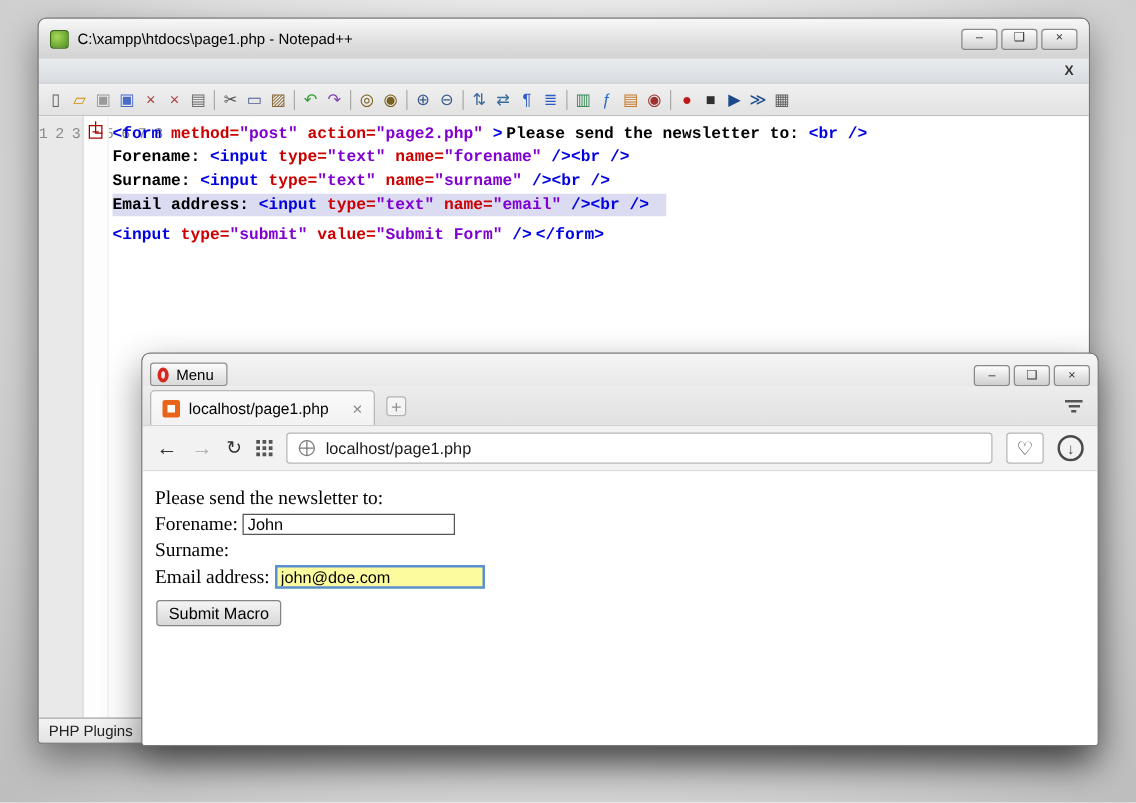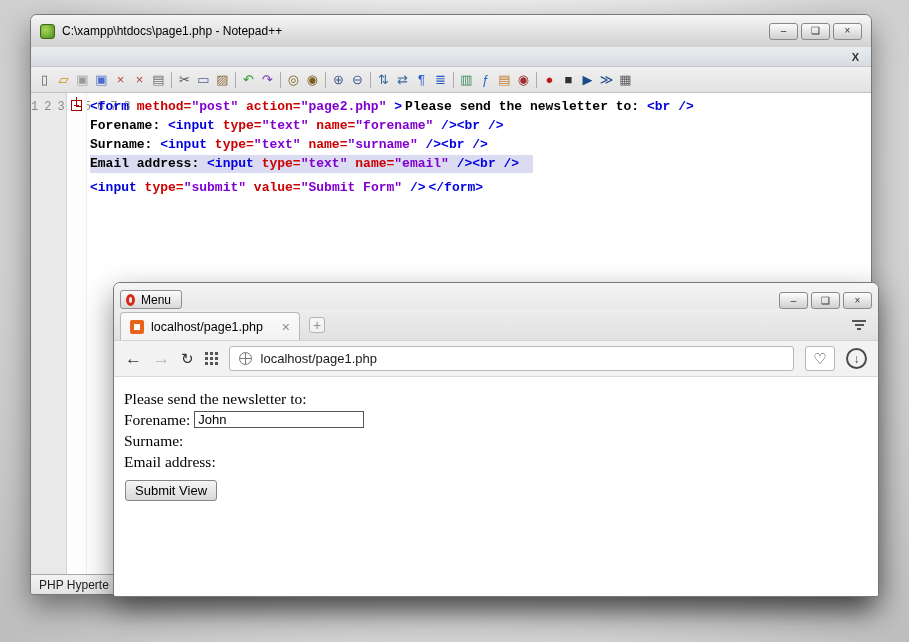--- a/index.html
+++ b/index.html
@@ -152,21 +152,21 @@
       <span class="tb-btn" style="color: rgb(26, 74, 138);">▶</span>
       <span class="tb-btn" style="color: rgb(26, 74, 138);">≫</span>
       <span class="tb-btn" style="color: rgb(96, 96, 96);">▦</span>
     </div>
   <div class="editor">
     <div class="col-nums" id="np-nums"><span class="ln">1</span><span class="ln">2</span><span class="ln">3</span><span class="ln">4</span><span class="ln">5</span><span class="ln">6</span><span class="ln">7</span><span class="ln">8</span></div>
     <div class="col-fold" id="np-folds"><span class="fold f-start"><span class="fbox"></span></span><span class="fold f-mid"></span><span class="fold f-mid"></span><span class="fold f-mid"></span><span class="fold f-mid"></span><span class="fold f-mid"></span><span class="fold f-end"></span><span class="fold f-none"></span></div>
     <div class="col-code" id="np-code"><span class="crow"><span class="wrap"><span class="seg" style="color: rgb(0, 0, 224);">&lt;form </span><span class="seg" style="color: rgb(204, 0, 0);">method=</span><span class="seg" style="color: rgb(128, 0, 208);">"post"</span><span class="seg" style="color: rgb(0, 0, 0);"> </span><span class="seg" style="color: rgb(204, 0, 0);">action=</span><span class="seg" style="color: rgb(128, 0, 208);">"page2.php"</span><span class="seg" style="color: rgb(0, 0, 224);"> &gt;</span></span></span><span class="crow"><span class="wrap"><span class="seg" style="color: rgb(0, 0, 0);">Please send the newsletter to: </span><span class="seg" style="color: rgb(0, 0, 224);">&lt;br /&gt;</span></span></span><span class="crow"><span class="wrap"><span class="seg" style="color: rgb(0, 0, 0);">Forename: </span><span class="seg" style="color: rgb(0, 0, 224);">&lt;input </span><span class="seg" style="color: rgb(204, 0, 0);">type=</span><span class="seg" style="color: rgb(128, 0, 208);">"text"</span><span class="seg" style="color: rgb(0, 0, 0);"> </span><span class="seg" style="color: rgb(204, 0, 0);">name=</span><span class="seg" style="color: rgb(128, 0, 208);">"forename"</span><span class="seg" style="color: rgb(0, 0, 224);"> /&gt;</span><span class="seg" style="color: rgb(0, 0, 224);">&lt;br /&gt;</span></span></span><span class="crow"><span class="wrap"><span class="seg" style="color: rgb(0, 0, 0);">Surname: </span><span class="seg" style="color: rgb(0, 0, 224);">&lt;input </span><span class="seg" style="color: rgb(204, 0, 0);">type=</span><span class="seg" style="color: rgb(128, 0, 208);">"text"</span><span class="seg" style="color: rgb(0, 0, 0);"> </span><span class="seg" style="color: rgb(204, 0, 0);">name=</span><span class="seg" style="color: rgb(128, 0, 208);">"surname"</span><span class="seg" style="color: rgb(0, 0, 224);"> /&gt;</span><span class="seg" style="color: rgb(0, 0, 224);">&lt;br /&gt;</span></span></span><span class="crow hl"><span class="wrap"><span class="seg" style="color: rgb(0, 0, 0);">Email address: </span><span class="seg" style="color: rgb(0, 0, 224);">&lt;input </span><span class="seg" style="color: rgb(204, 0, 0);">type=</span><span class="seg" style="color: rgb(128, 0, 208);">"text"</span><span class="seg" style="color: rgb(0, 0, 0);"> </span><span class="seg" style="color: rgb(204, 0, 0);">name=</span><span class="seg" style="color: rgb(128, 0, 208);">"email"</span><span class="seg" style="color: rgb(0, 0, 224);"> /&gt;</span><span class="seg" style="color: rgb(0, 0, 224);">&lt;br /&gt;</span></span></span><span class="crow"><span class="wrap"><span class="seg" style="color: rgb(0, 0, 224);">&lt;input </span><span class="seg" style="color: rgb(204, 0, 0);">type=</span><span class="seg" style="color: rgb(128, 0, 208);">"submit"</span><span class="seg" style="color: rgb(0, 0, 0);"> </span><span class="seg" style="color: rgb(204, 0, 0);">value=</span><span class="seg" style="color: rgb(128, 0, 208);">"Submit Form"</span><span class="seg" style="color: rgb(0, 0, 224);"> /&gt;</span></span></span><span class="crow"><span class="wrap"><span class="seg" style="color: rgb(0, 0, 224);">&lt;/form&gt;</span></span></span><span class="crow"><span class="wrap"></span></span></div>
   </div>
   <div class="statusbar">
-    <span>PHP Hyperte</span>
+    <span>PHP Plugins</span>
   </div>
 </section>
 
 <section class="window" id="op-window">
   <div class="op-top">
     <button class="op-menu">
       <span class="op-logo"></span>
       <span>Menu</span>
     </button>
     <span class="captions">
@@ -207,17 +207,18 @@
     <div id="op-fields">
         <div class="frow">
           <span class="flabel">Forename:</span>
           <input class="finput" value="John" style="">
         </div>
         <div class="frow">
           <span class="flabel">Surname:</span>
         </div>
         <div class="frow">
           <span class="flabel">Email address:</span>
+          <input class="finput focus" value="john@doe.com" style="">
         </div>
       </div>
-    <button class="submit-btn">Submit View</button>
+    <button class="submit-btn">Submit Macro</button>
   </div>
 </section>
 
 </body></html>

